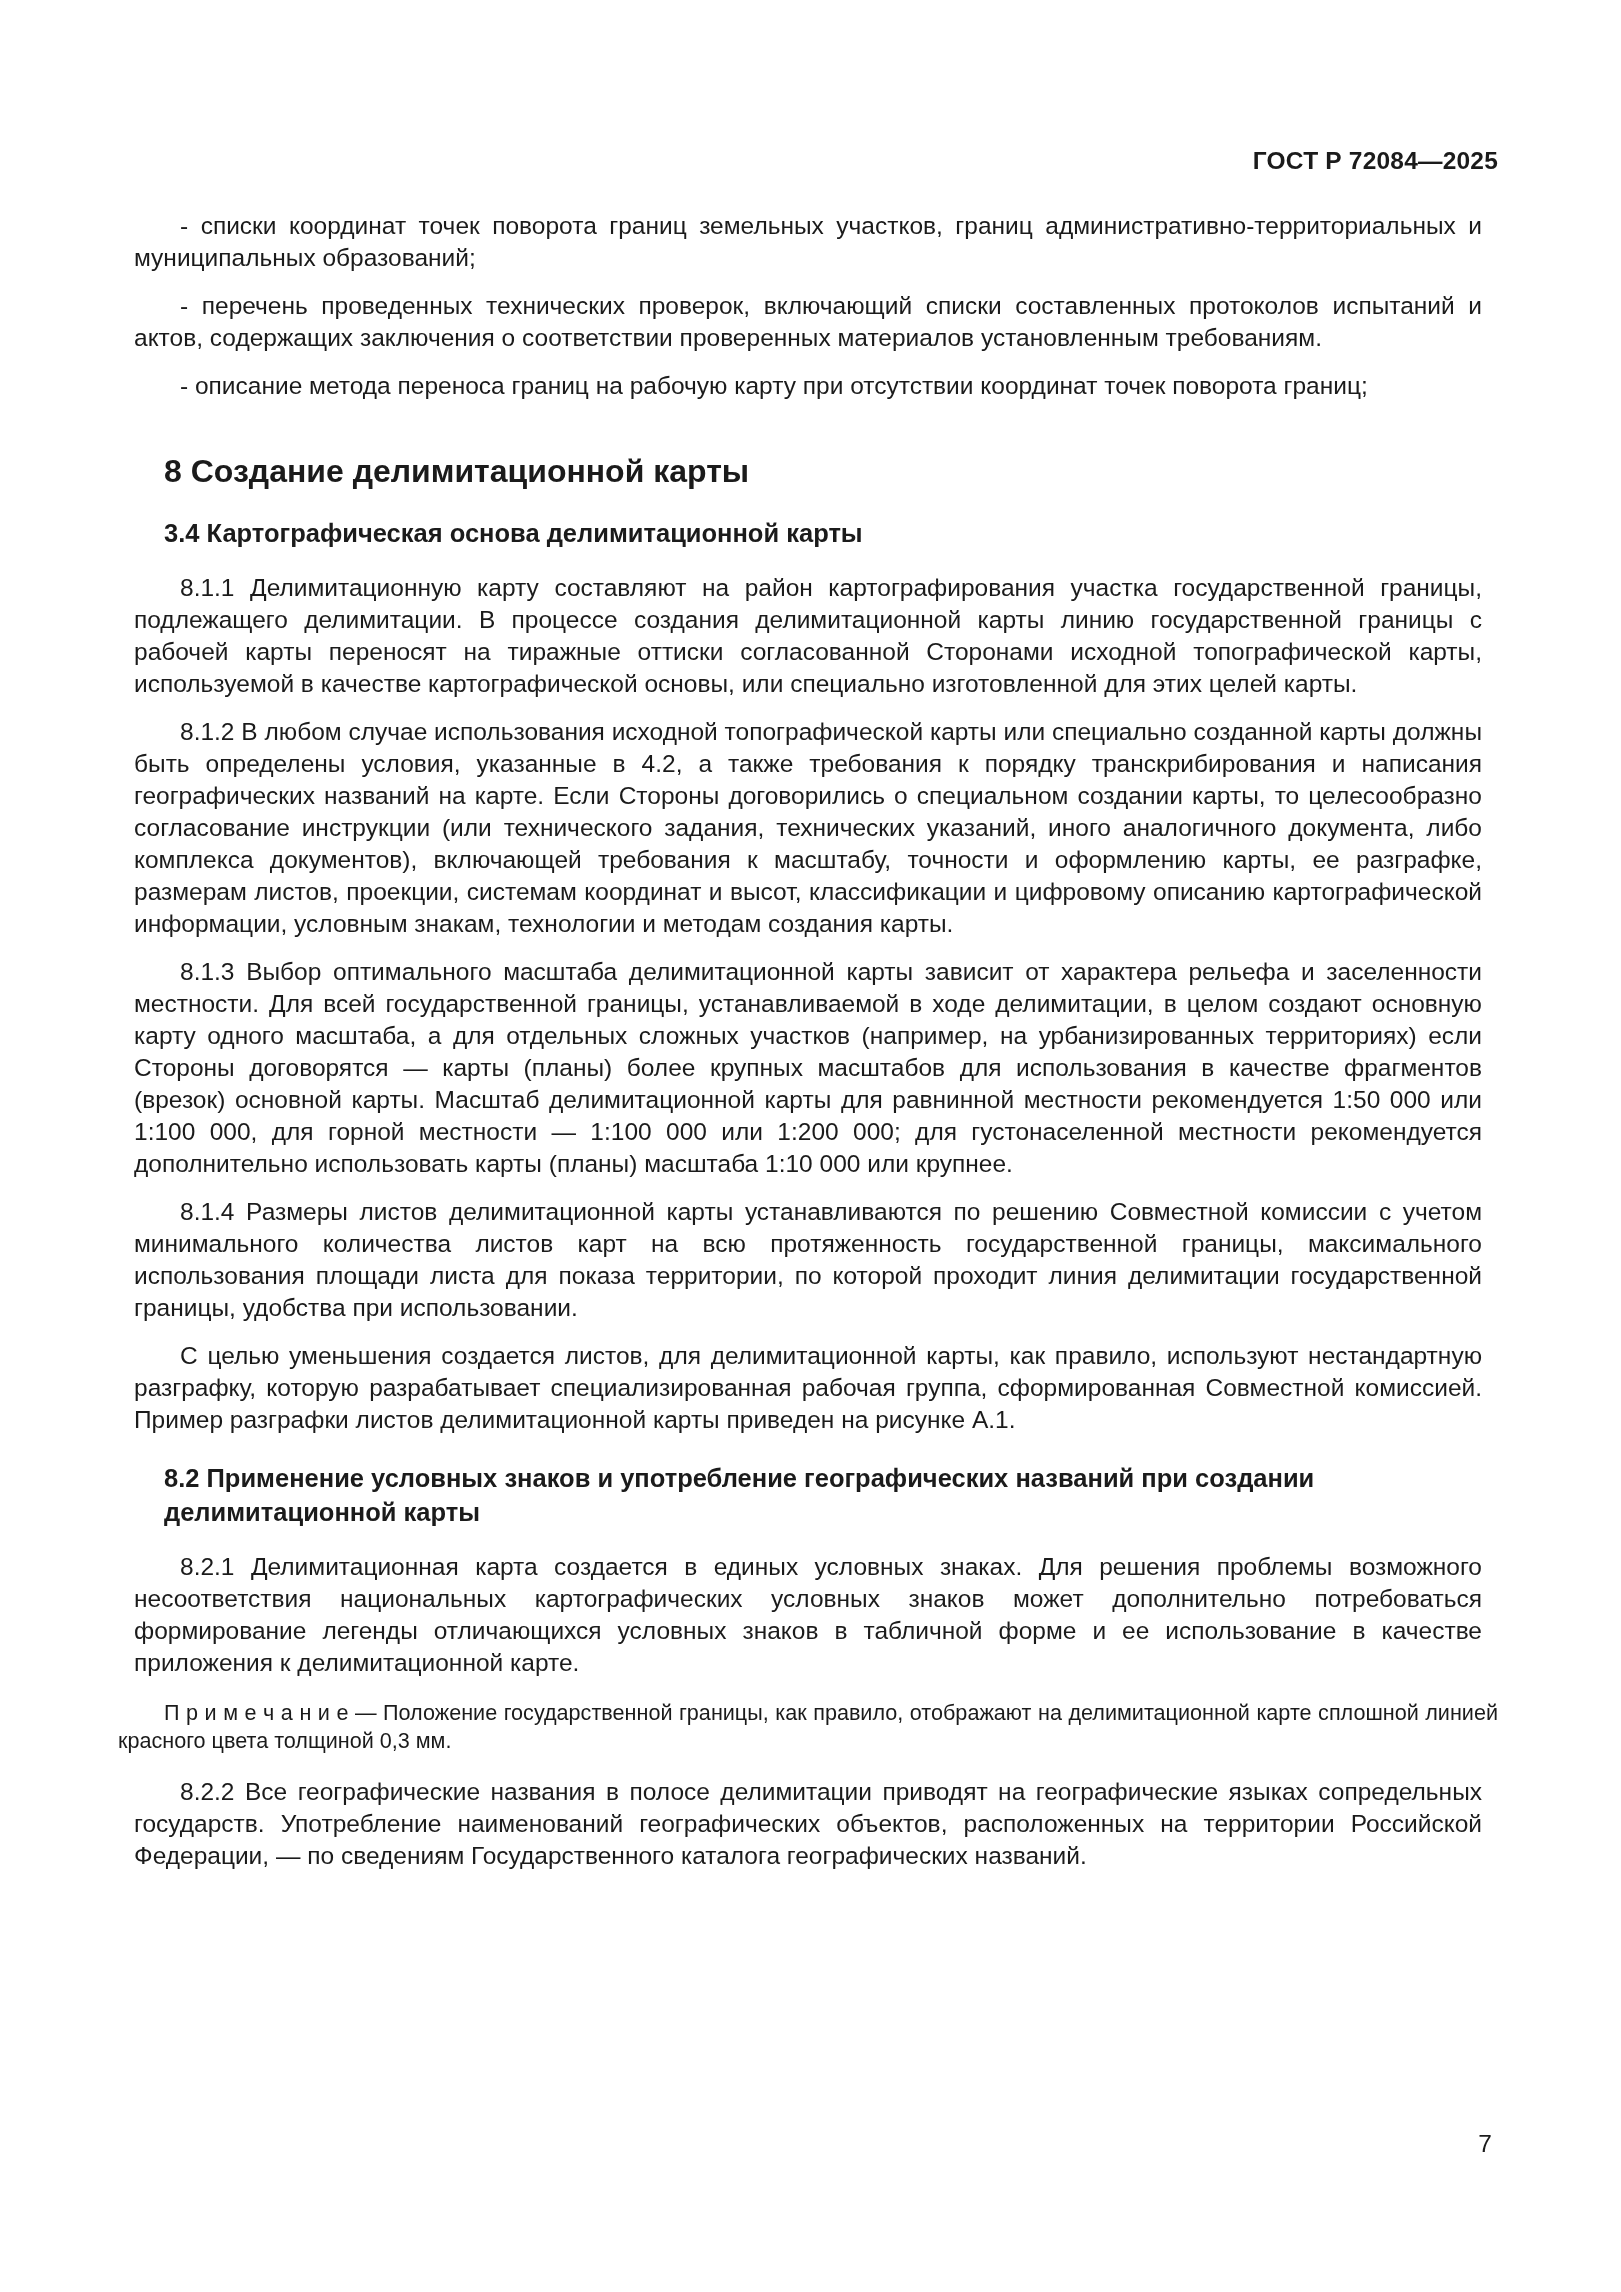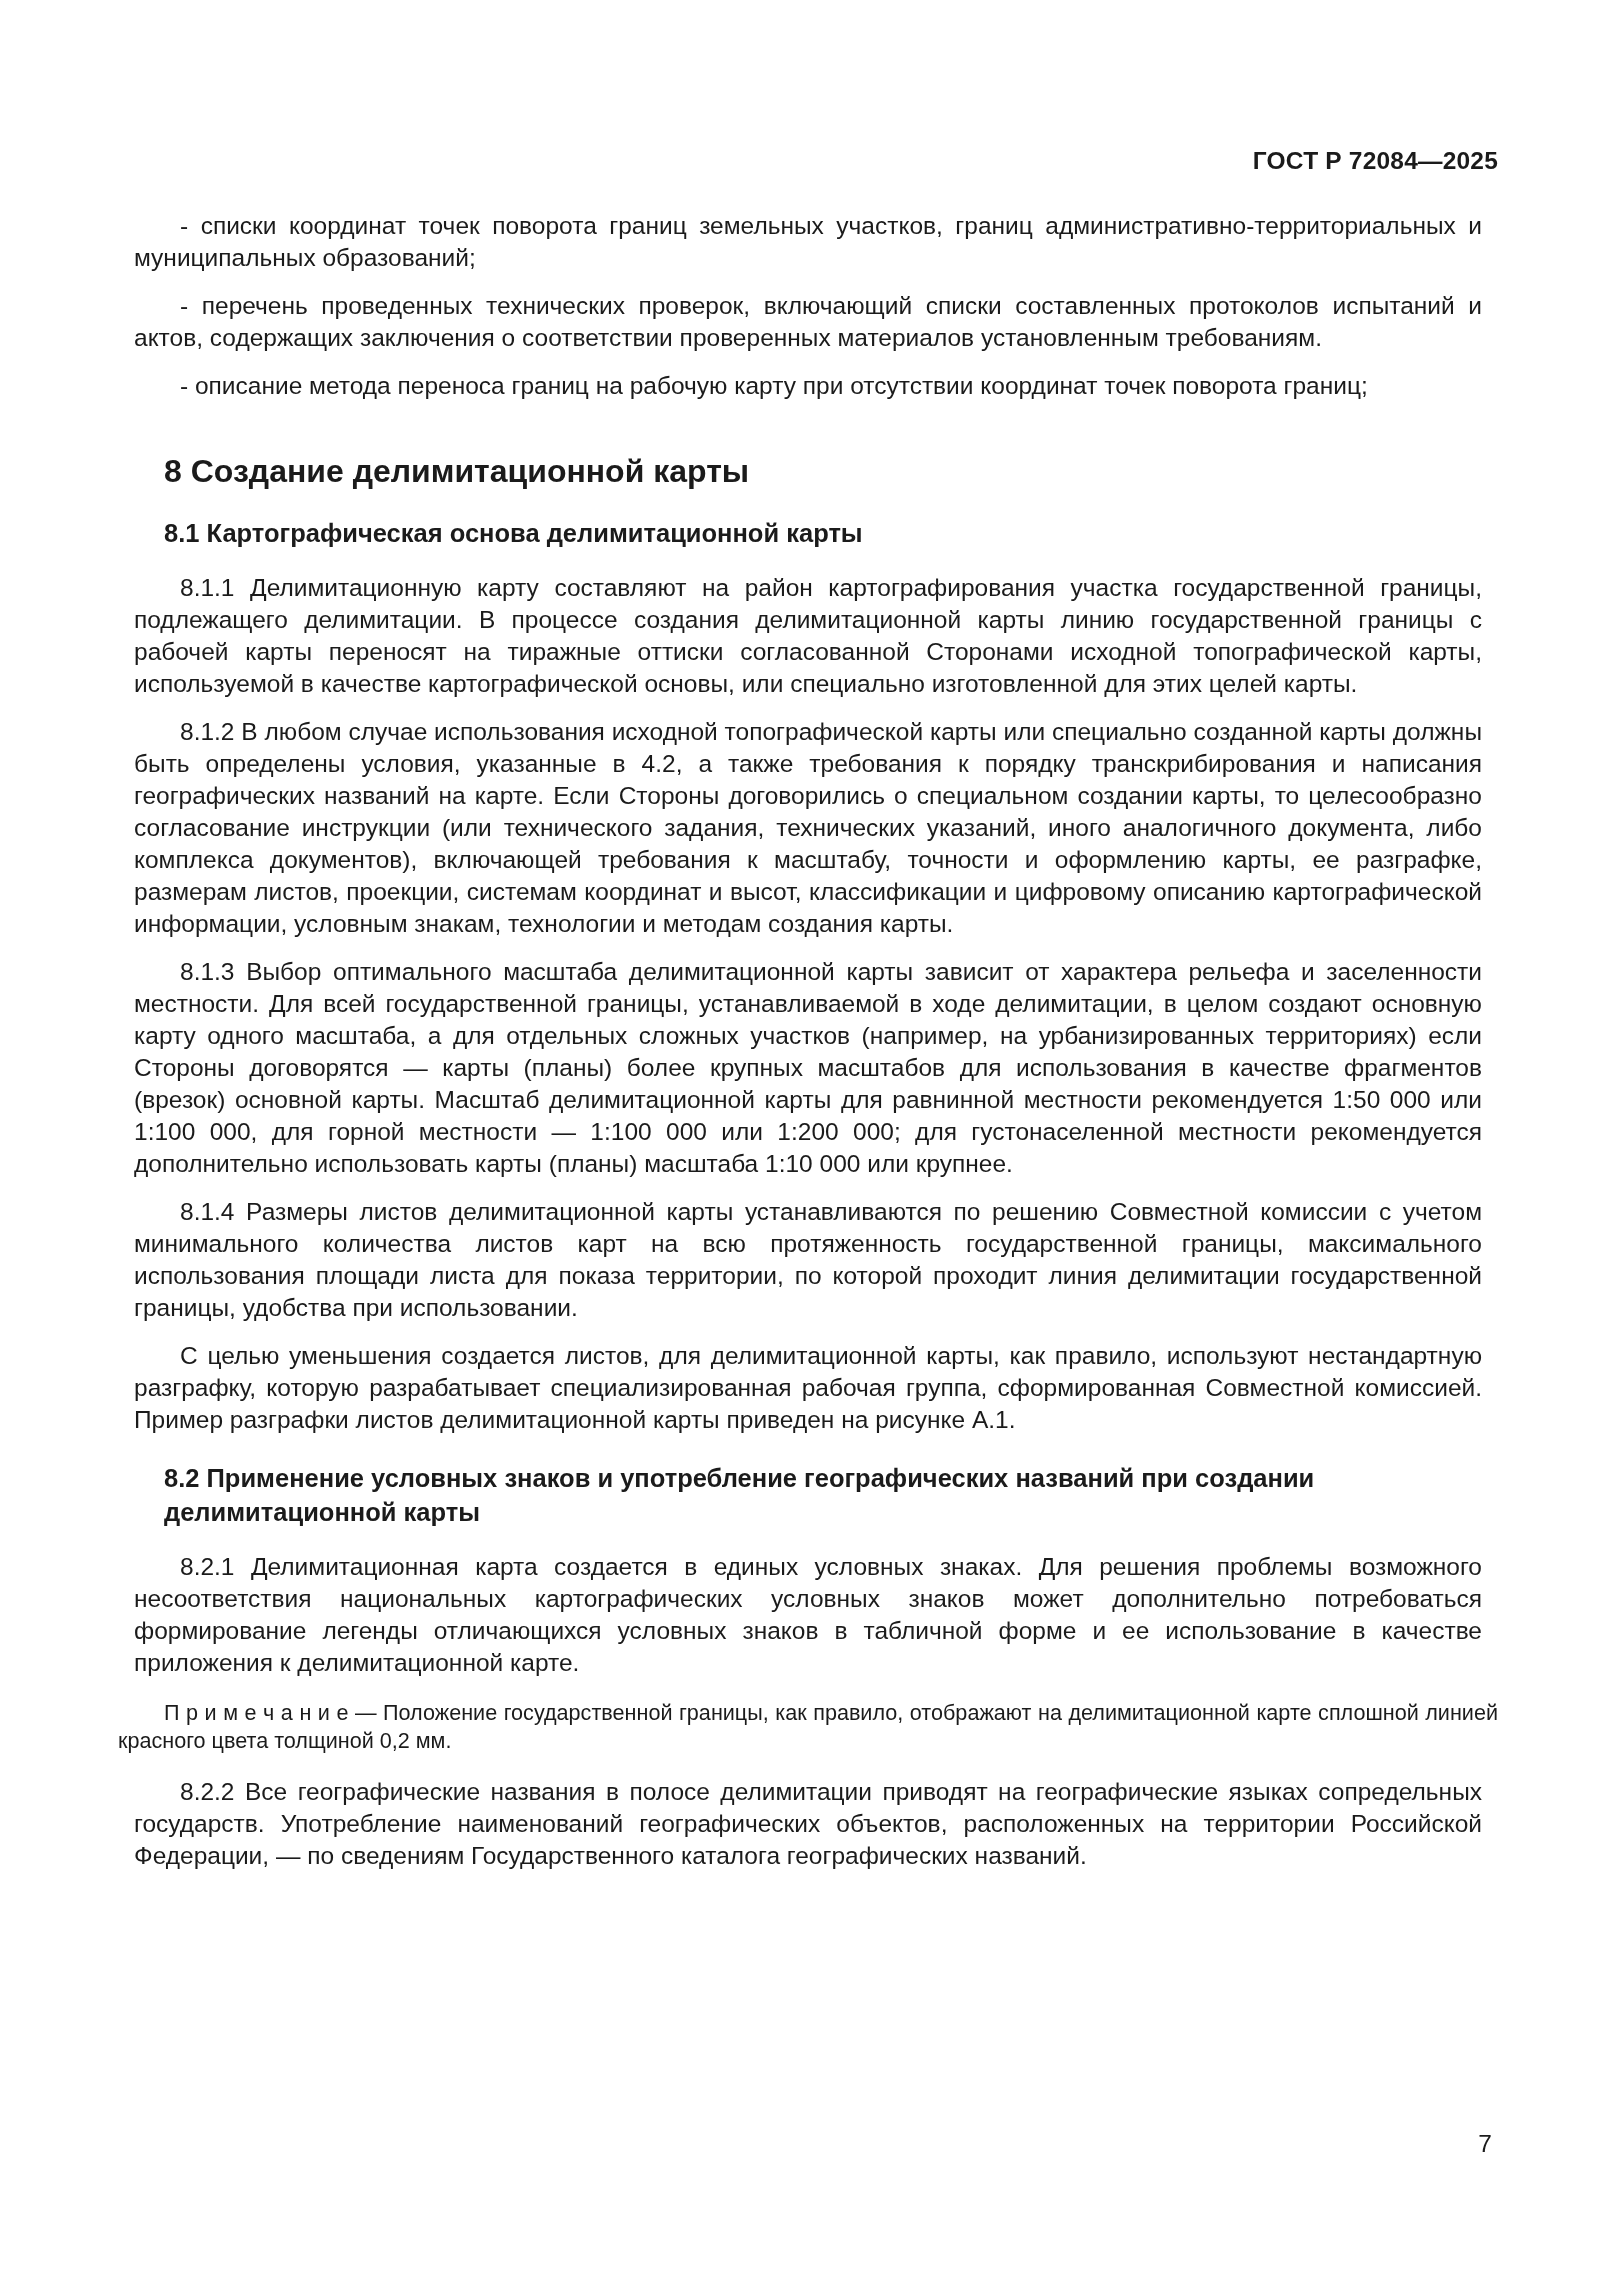--- a/index.html
+++ b/index.html
@@ -77,37 +77,37 @@
 
     <p class="body">- списки координат точек поворота границ земельных участков, границ административно-территориальных и муниципальных образований;</p>
 
     <p class="body">- перечень проведенных технических проверок, включающий списки составленных протоколов испытаний и актов, содержащих заключения о соответствии проверенных материалов установленным требованиям.</p>
 
     <p class="body">- описание метода переноса границ на рабочую карту при отсутствии координат точек поворота границ;</p>
 
 
     <h1 class="h-section">8 Создание делимитационной карты</h1>
 
-    <h2 class="h-sub">8.1 Картографическая основа делимитационной карты</h2>
+    <h2 class="h-sub">3.4 Картографическая основа делимитационной карты</h2>
 
     <p class="body">8.1.1 Делимитационную карту составляют на район картографирования участка государственной границы, подлежащего делимитации. В процессе создания делимитационной карты линию государственной границы с рабочей карты переносят на тиражные оттиски согласованной Сторонами исходной топографической карты, используемой в качестве картографической основы, или специально изготовленной для этих целей карты.</p>
 
     <p class="body">8.1.2 В любом случае использования исходной топографической карты или специально созданной карты должны быть определены условия, указанные в 4.2, а также требования к порядку транскрибирования и написания географических названий на карте. Если Стороны договорились о специальном создании карты, то целесообразно согласование инструкции (или технического задания, технических указаний, иного аналогичного документа, либо комплекса документов), включающей требования к масштабу, точности и оформлению карты, ее разграфке, размерам листов, проекции, системам координат и высот, классификации и цифровому описанию картографической информации, условным знакам, технологии и методам создания карты.</p>
 
     <p class="body">8.1.3 Выбор оптимального масштаба делимитационной карты зависит от характера рельефа и заселенности местности. Для всей государственной границы, устанавливаемой в ходе делимитации, в целом создают основную карту одного масштаба, а для отдельных сложных участков (например, на урбанизированных территориях) если Стороны договорятся — карты (планы) более крупных масштабов для использования в качестве фрагментов (врезок) основной карты. Масштаб делимитационной карты для равнинной местности рекомендуется 1:50 000 или 1:100 000, для горной местности — 1:100 000 или 1:200 000; для густонаселенной местности рекомендуется дополнительно использовать карты (планы) масштаба 1:10 000 или крупнее.</p>
 
     <p class="body">8.1.4 Размеры листов делимитационной карты устанавливаются по решению Совместной комиссии с учетом минимального количества листов карт на всю протяженность государственной границы, максимального использования площади листа для показа территории, по которой проходит линия делимитации государственной границы, удобства при использовании.</p>
 
     <p class="body">С целью уменьшения создается листов, для делимитационной карты, как правило, используют нестандартную разграфку, которую разрабатывает специализированная рабочая группа, сформированная Совместной комиссией. Пример разграфки листов делимитационной карты приведен на рисунке А.1.</p>
 
     <h2 class="h-sub">8.2 Применение условных знаков и употребление географических названий при создании делимитационной карты</h2>
 
     <p class="body">8.2.1 Делимитационная карта создается в единых условных знаках. Для решения проблемы возможного несоответствия национальных картографических условных знаков может дополнительно потребоваться формирование легенды отличающихся условных знаков в табличной форме и ее использование в качестве приложения к делимитационной карте.</p>
 
-    <p class="note">П р и м е ч а н и е  — Положение государственной границы, как правило, отображают на делимитационной карте сплошной линией красного цвета толщиной 0,2 мм.</p>
+    <p class="note">П р и м е ч а н и е  — Положение государственной границы, как правило, отображают на делимитационной карте сплошной линией красного цвета толщиной 0,3 мм.</p>
 
     <p class="body">8.2.2 Все географические названия в полосе делимитации приводят на географические языках сопредельных государств. Употребление наименований географических объектов, расположенных на территории Российской Федерации, — по сведениям Государственного каталога географических названий.</p>
 
   </div>
 
   <div class="page-number">7</div>
 
 </div>
 
 

